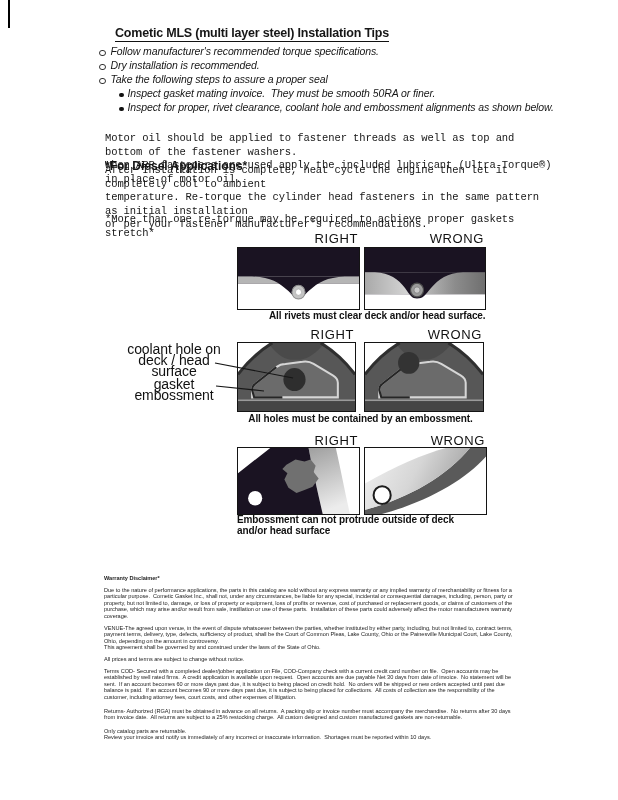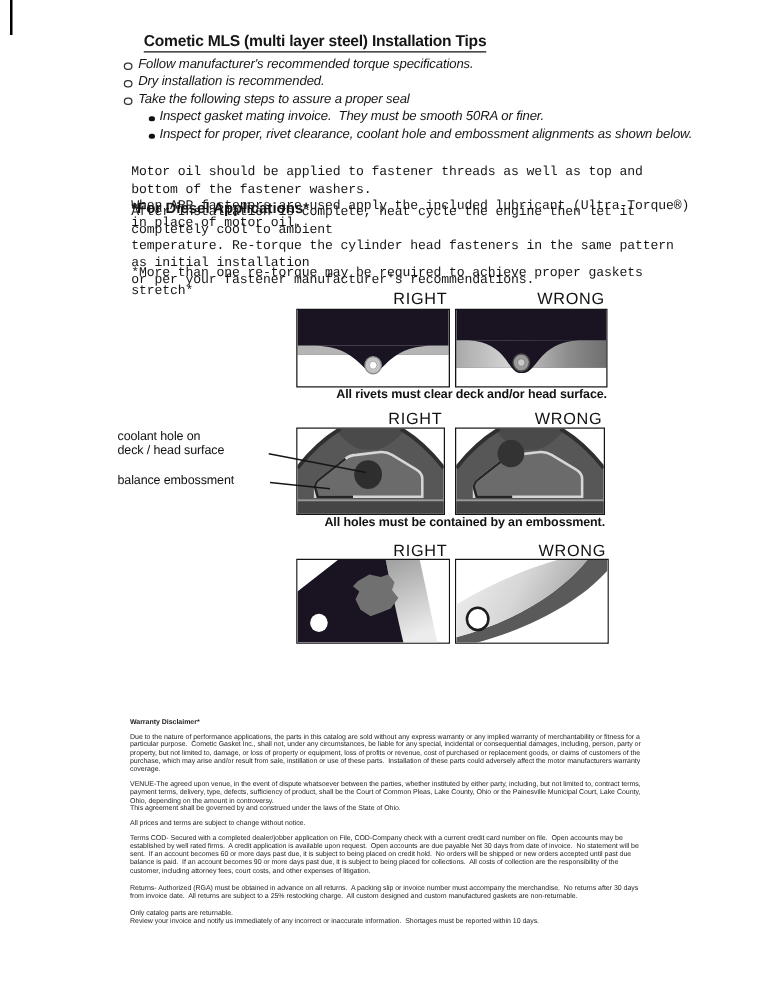--- a/index.html
+++ b/index.html
@@ -18,21 +18,21 @@
   .b2{width:4.5px;height:4.5px;background:#111;border-radius:50%;margin:4px 4px 0 0;flex:none;}
   
   .diesel-h{position:absolute;left:105px;top:115px;font-size:12px;font-weight:bold;margin-top:44px;}
   .para{position:absolute;left:105px;width:452px;font-size:10.5px;line-height:13.5px;letter-spacing:-0.1px;font-family:Liberation Mono, monospace;}
   .p1{top:132px;} .p2{top:164px;} .p3{top:213px;}
   
   .dg-label{position:absolute;font-size:13px;letter-spacing:0.6px;text-align:right;color:#111;height:14px;}
   .dg-box{position:absolute;border:1.6px solid #141414;background:#fff;}
   .dg-box svg{display:block;width:100%;height:100%;}
   .caption{position:absolute;font-size:10px;font-weight:bold;letter-spacing:-0.1px;color:#111;line-height:11px;}
-  .side-label{position:absolute;left:94px;width:110px;text-align:left;font-size:10px;line-height:11px;
+  .side-label{position:absolute;left:119px;width:110px;text-align:center;font-size:14px;line-height:11px;
               letter-spacing:-0.1px;color:#111;}
   .leader-svg{position:absolute;left:0;top:0;width:618px;height:800px;pointer-events:none;}
   
   .disc{position:absolute;left:104px;top:575px;width:411px;font-size:5.6px;line-height:6.6px;
         letter-spacing:-0.02px;color:#242424;}
   .disc .dh{font-weight:bold;margin:0 0 5px 0;}
   .disc p{margin:0 0 5px 0;}
   .disc p.gap{margin-bottom:7px;}
   .page-code{position:absolute;left:389px;top:774px;font-size:13px;color:#222;letter-spacing:0.2px;}
 </style>
@@ -107,21 +107,21 @@
       <circle cx="52" cy="40" r="3" fill="#c9c9c9" stroke="#777777" stroke-width="0.6"></circle>
     </svg>
   </div>
   <div class="caption" style="left:237px;top:310px;width:250px;margin-left:32px;">All rivets must clear deck and/or head surface.</div>
 
   <div class="dg-label" style="left:237px;top:327px;width:117px;">RIGHT</div>
   <div class="dg-label" style="left:364px;top:327px;width:118px;">WRONG</div>
 
   <div class="side-label ml" style="top:344px;">coolant hole on
 deck / head surface</div>
-  <div class="side-label ml" style="top:379px;">balance embossment</div>
+  <div class="side-label ml" style="top:379px;">gasket embossment</div>
 
   <div class="dg-box" style="left:237px;top:342px;width:117px;height:68px;">
     <svg viewBox="0 0 116 65" preserveAspectRatio="none">
       <rect width="116" height="65" fill="#575757"></rect>
       <path d="M30,0 H86 C78,9 70,15 62,16 L52,16 C44,15 37,9 30,0 Z" fill="#4a4a4a"></path>
       <rect y="54" width="116" height="1.6" fill="#9a9a9a"></rect>
       <rect y="55.6" width="116" height="9.4" fill="#454545"></rect>
       <path d="M14,52 L14,45 Q14,41 17,39 L38,23 Q42,20 47,20 L64,18 Q70,17 75,20 L94,31 Q99,34 99,38 L99,52 Z" fill="#6b6b6b" stroke="#d6d6d6" stroke-width="2"></path>
       <path d="M44,52 L16,52 L14,45 Q14,41 17,39 L38,23" fill="none" stroke="#262626" stroke-width="2"></path>
       <circle cx="56" cy="35" r="11" fill="#2e2e2e"></circle>
@@ -139,21 +139,21 @@
       <rect y="55.6" width="116" height="9.4" fill="#454545"></rect>
       <path d="M14,52 L14,45 Q14,41 17,39 L38,23 Q42,20 47,20 L64,18 Q70,17 75,20 L94,31 Q99,34 99,38 L99,52 Z" fill="#6b6b6b" stroke="#d6d6d6" stroke-width="2"></path>
       <path d="M44,52 L16,52 L14,45 Q14,41 17,39 L38,23" fill="none" stroke="#262626" stroke-width="2"></path>
       <circle cx="43" cy="19" r="10.5" fill="#333333"></circle>
       <path d="M0,0 L34,0 C22,7 12,15 0,30 Z" fill="#ffffff"></path>
       <path d="M34,0 C22,7 12,15 0,30" fill="none" stroke="#2f2f2f" stroke-width="3"></path>
       <path d="M116,0 L82,0 C94,7 104,15 116,30 Z" fill="#ffffff"></path>
       <path d="M82,0 C94,7 104,15 116,30" fill="none" stroke="#2f2f2f" stroke-width="3"></path>
     </svg>
   </div>
-  <div class="caption" style="left:237px;top:413px;width:247px;text-align:right;">All holes must be contained by an embossment.</div>
+  <div class="caption" style="left:237px;top:413px;width:247px;text-align:center;">All holes must be contained by an embossment.</div>
 
   <svg class="leader-svg">
     <line x1="215" y1="363" x2="293" y2="378" stroke="#161616" stroke-width="1.2"></line>
     <line x1="216" y1="386" x2="264" y2="391" stroke="#161616" stroke-width="1.2"></line>
   </svg>
 
   <div class="dg-label" style="left:237px;top:433px;width:121px;">RIGHT</div>
   <div class="dg-label" style="left:364px;top:433px;width:121px;">WRONG</div>
 
   <div class="dg-box" style="left:237px;top:447px;width:121px;height:66px;">
@@ -179,20 +179,22 @@
             <stop offset="0.55" stop-color="#d6d6d6"></stop>
             <stop offset="1" stop-color="#a6a6a6"></stop>
         </linearGradient>
       </defs>
       <rect width="120" height="63" fill="#ffffff"></rect>
       <path d="M104,0 L120,0 L120,8 C96,34 52,56 0,67 L0,59 C44,48 82,26 104,0 Z" fill="#5a5a5a"></path>
       <path d="M0,34 C30,17 58,6 80,0 L104,0 C82,26 44,48 0,59 Z" fill="url(#g3w)"></path>
       <circle cx="17" cy="45" r="8.5" fill="#ffffff" stroke="#1c1c1c" stroke-width="2"></circle>
     </svg>
   </div>
+  <div class="caption ml" style="left:237px;top:514px;width:250px;">Embossment can not protrude outside of deck
+and/or head surface</div>
 
   <div class="disc">
     <div class="dh">Warranty Disclaimer*</div>
     <p class="ml">Due to the nature of performance applications, the parts in this catalog are sold without any express warranty or any implied warranty of merchantability or fitness for a particular purpose.  Cometic Gasket Inc., shall not, under any circumstances, be liable for any special, incidental or consequential damages, including, person, party or property, but not limited to, damage, or loss of property or equipment, loss of profits or revenue, cost of purchased or replacement goods, or claims of customers of the purchase, which may arise and/or result from sale, instillation or use of these parts.  Installation of these parts could adversely affect the motor manufacturers warranty coverage.</p>
     <p class="ml">VENUE-The agreed upon venue, in the event of dispute whatsoever between the parties, whether instituted by either party, including, but not limited to, contract terms, payment terms, delivery, type, defects, sufficiency of product, shall be the Court of Common Pleas, Lake County, Ohio or the Painesville Municipal Court, Lake County, Ohio, depending on the amount in controversy.
 This agreement shall be governed by and construed under the laws of the State of Ohio.</p>
     <p class="ml">All prices and terms are subject to change without notice.</p>
     <p class="ml gap">Terms COD- Secured with a completed dealer/jobber application on File, COD-Company check with a current credit card number on file.  Open accounts may be established by well rated firms.  A credit application is available upon request.  Open accounts are due payable Net 30 days from date of invoice.  No statement will be sent.  If an account becomes 60 or more days past due, it is subject to being placed on credit hold.  No orders will be shipped or new orders accepted until past due balance is paid.  If an account becomes 90 or more days past due, it is subject to being placed for collections.  All costs of collection are the responsibility of the customer, including attorney fees, court costs, and other expenses of litigation.</p>
     <p class="ml gap">Returns- Authorized (RGA) must be obtained in advance on all returns.  A packing slip or invoice number must accompany the merchandise.  No returns after 30 days from invoice date.  All returns are subject to a 25% restocking charge.  All custom designed and custom manufactured gaskets are non-returnable.</p>
     <p class="ml">Only catalog parts are returnable.

